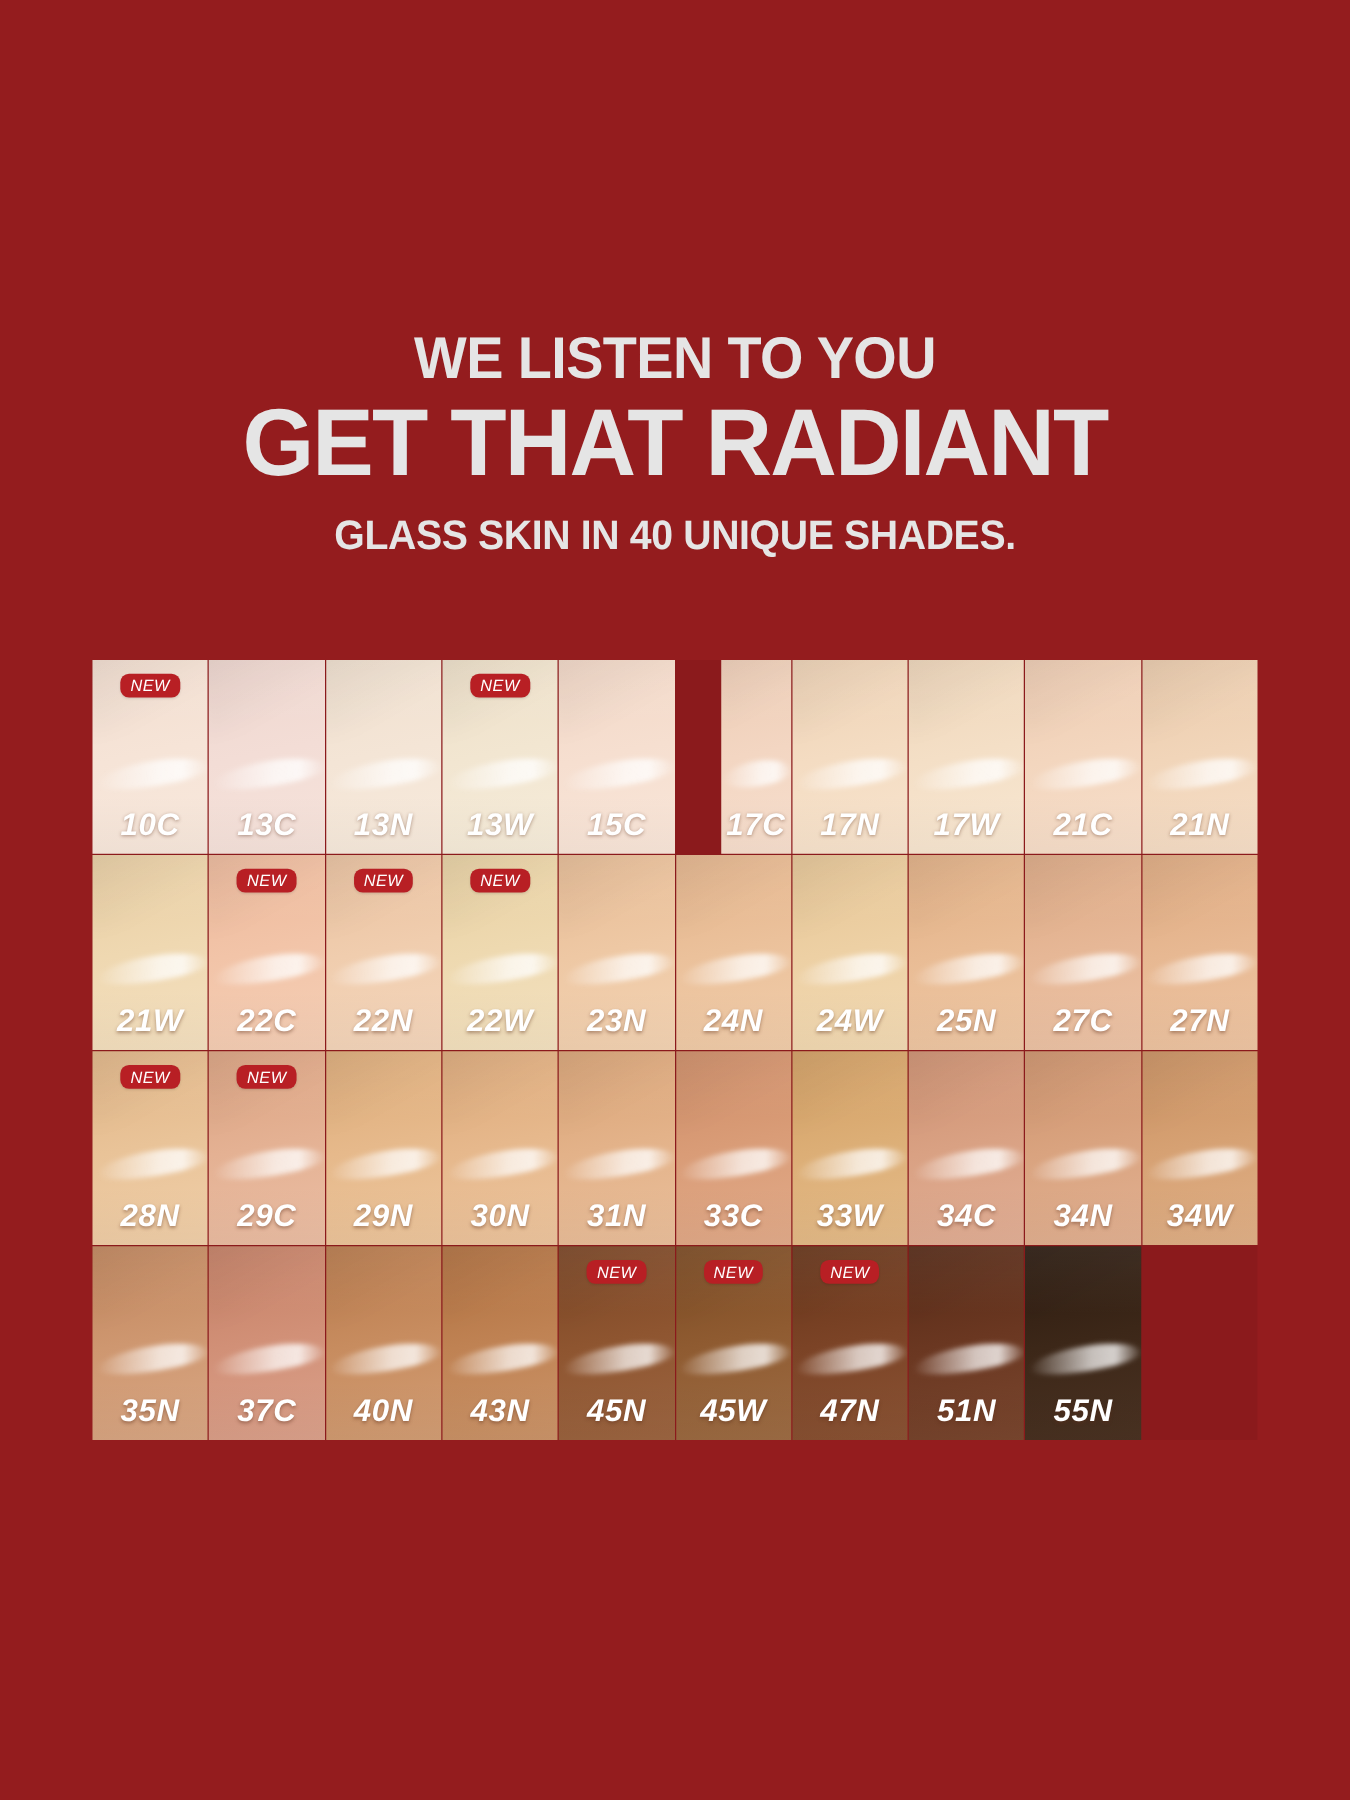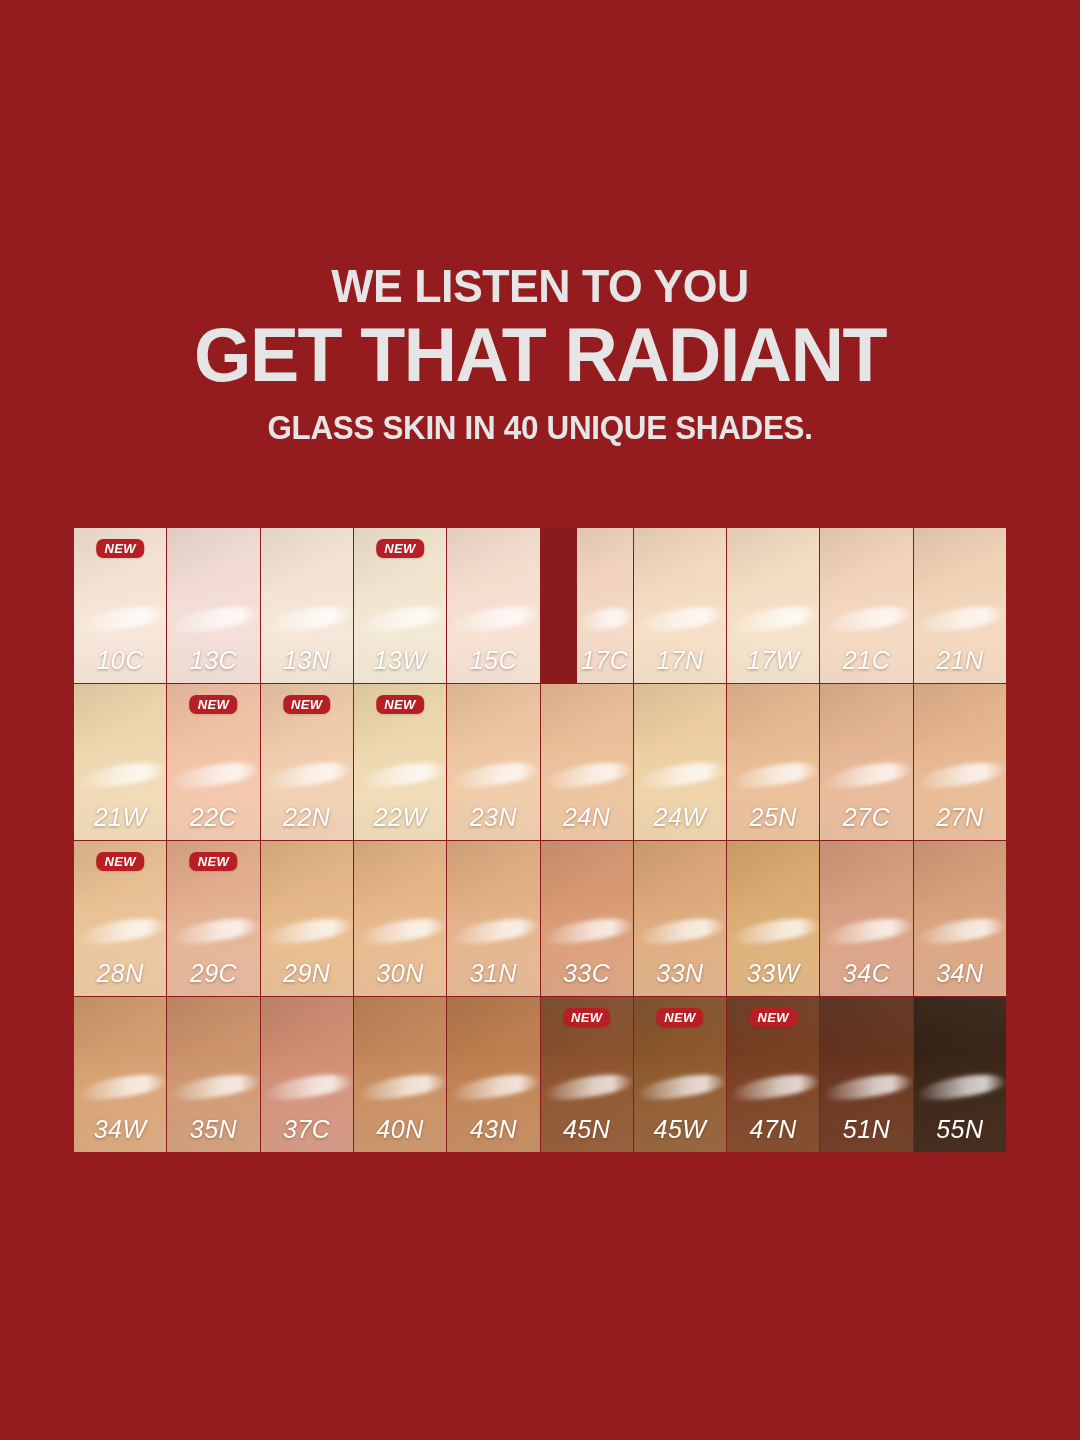--- a/index.html
+++ b/index.html
@@ -121,36 +121,36 @@
   }
 
   .swatch .shade-label {
     position: absolute;
     left: 0;
     right: 0;
     bottom: 8px;
     text-align: center;
     color: #FFFFFF;
     font-size: 25px;
-    font-weight: 400;
+    font-weight: 700;
     font-style: italic;
     letter-spacing: 0.5px;
     text-shadow: 0 1px 3px rgba(90,45,25,0.45);
     z-index: 4;
   }
 
   .new-badge {
     position: absolute;
     top: 11px;
     left: 50%;
     transform: translateX(-50%);
     background: #B81F24;
     color: #FFFFFF;
     font-size: 13px;
-    font-weight: 700;
+    font-weight: 400;
     font-style: italic;
     letter-spacing: 0.4px;
     padding: 3px 8px 3px 8px;
     border-radius: 7px;
     line-height: 1;
     z-index: 5;
     box-shadow: 0 1px 2px rgba(0,0,0,0.12);
   }
 </style>
 </head>
@@ -321,26 +321,20 @@
         <div class="sheen"></div>
         <div class="smear"></div>
         <div class="shade-label">31N</div>
       </div>
       <div class="swatch" style="background: linear-gradient(168deg, rgb(206, 140, 102) 0%, rgb(217, 156, 119) 48%, rgb(226, 171, 138) 100%);">
         <div class="shade-top"></div>
         <div class="sheen"></div>
         <div class="smear"></div>
         <div class="shade-label">33C</div>
       </div>
-      <div class="swatch" style="background: linear-gradient(168deg, rgb(211, 156, 107) 0%, rgb(221, 171, 126) 48%, rgb(230, 185, 145) 100%);">
-        <div class="shade-top"></div>
-        <div class="sheen"></div>
-        <div class="smear"></div>
-        <div class="shade-label">33N</div>
-      </div>
       <div class="swatch" style="background: linear-gradient(168deg, rgb(210, 158, 98) 0%, rgb(220, 174, 118) 48%, rgb(229, 188, 138) 100%);">
         <div class="shade-top"></div>
         <div class="sheen"></div>
         <div class="smear"></div>
         <div class="shade-label">33W</div>
       </div>
       <div class="swatch" style="background: linear-gradient(168deg, rgb(206, 144, 112) 0%, rgb(217, 161, 131) 48%, rgb(226, 175, 150) 100%); padding-left: 16px;">
         <div class="shade-top"></div>
         <div class="sheen"></div>
         <div class="smear"></div>

